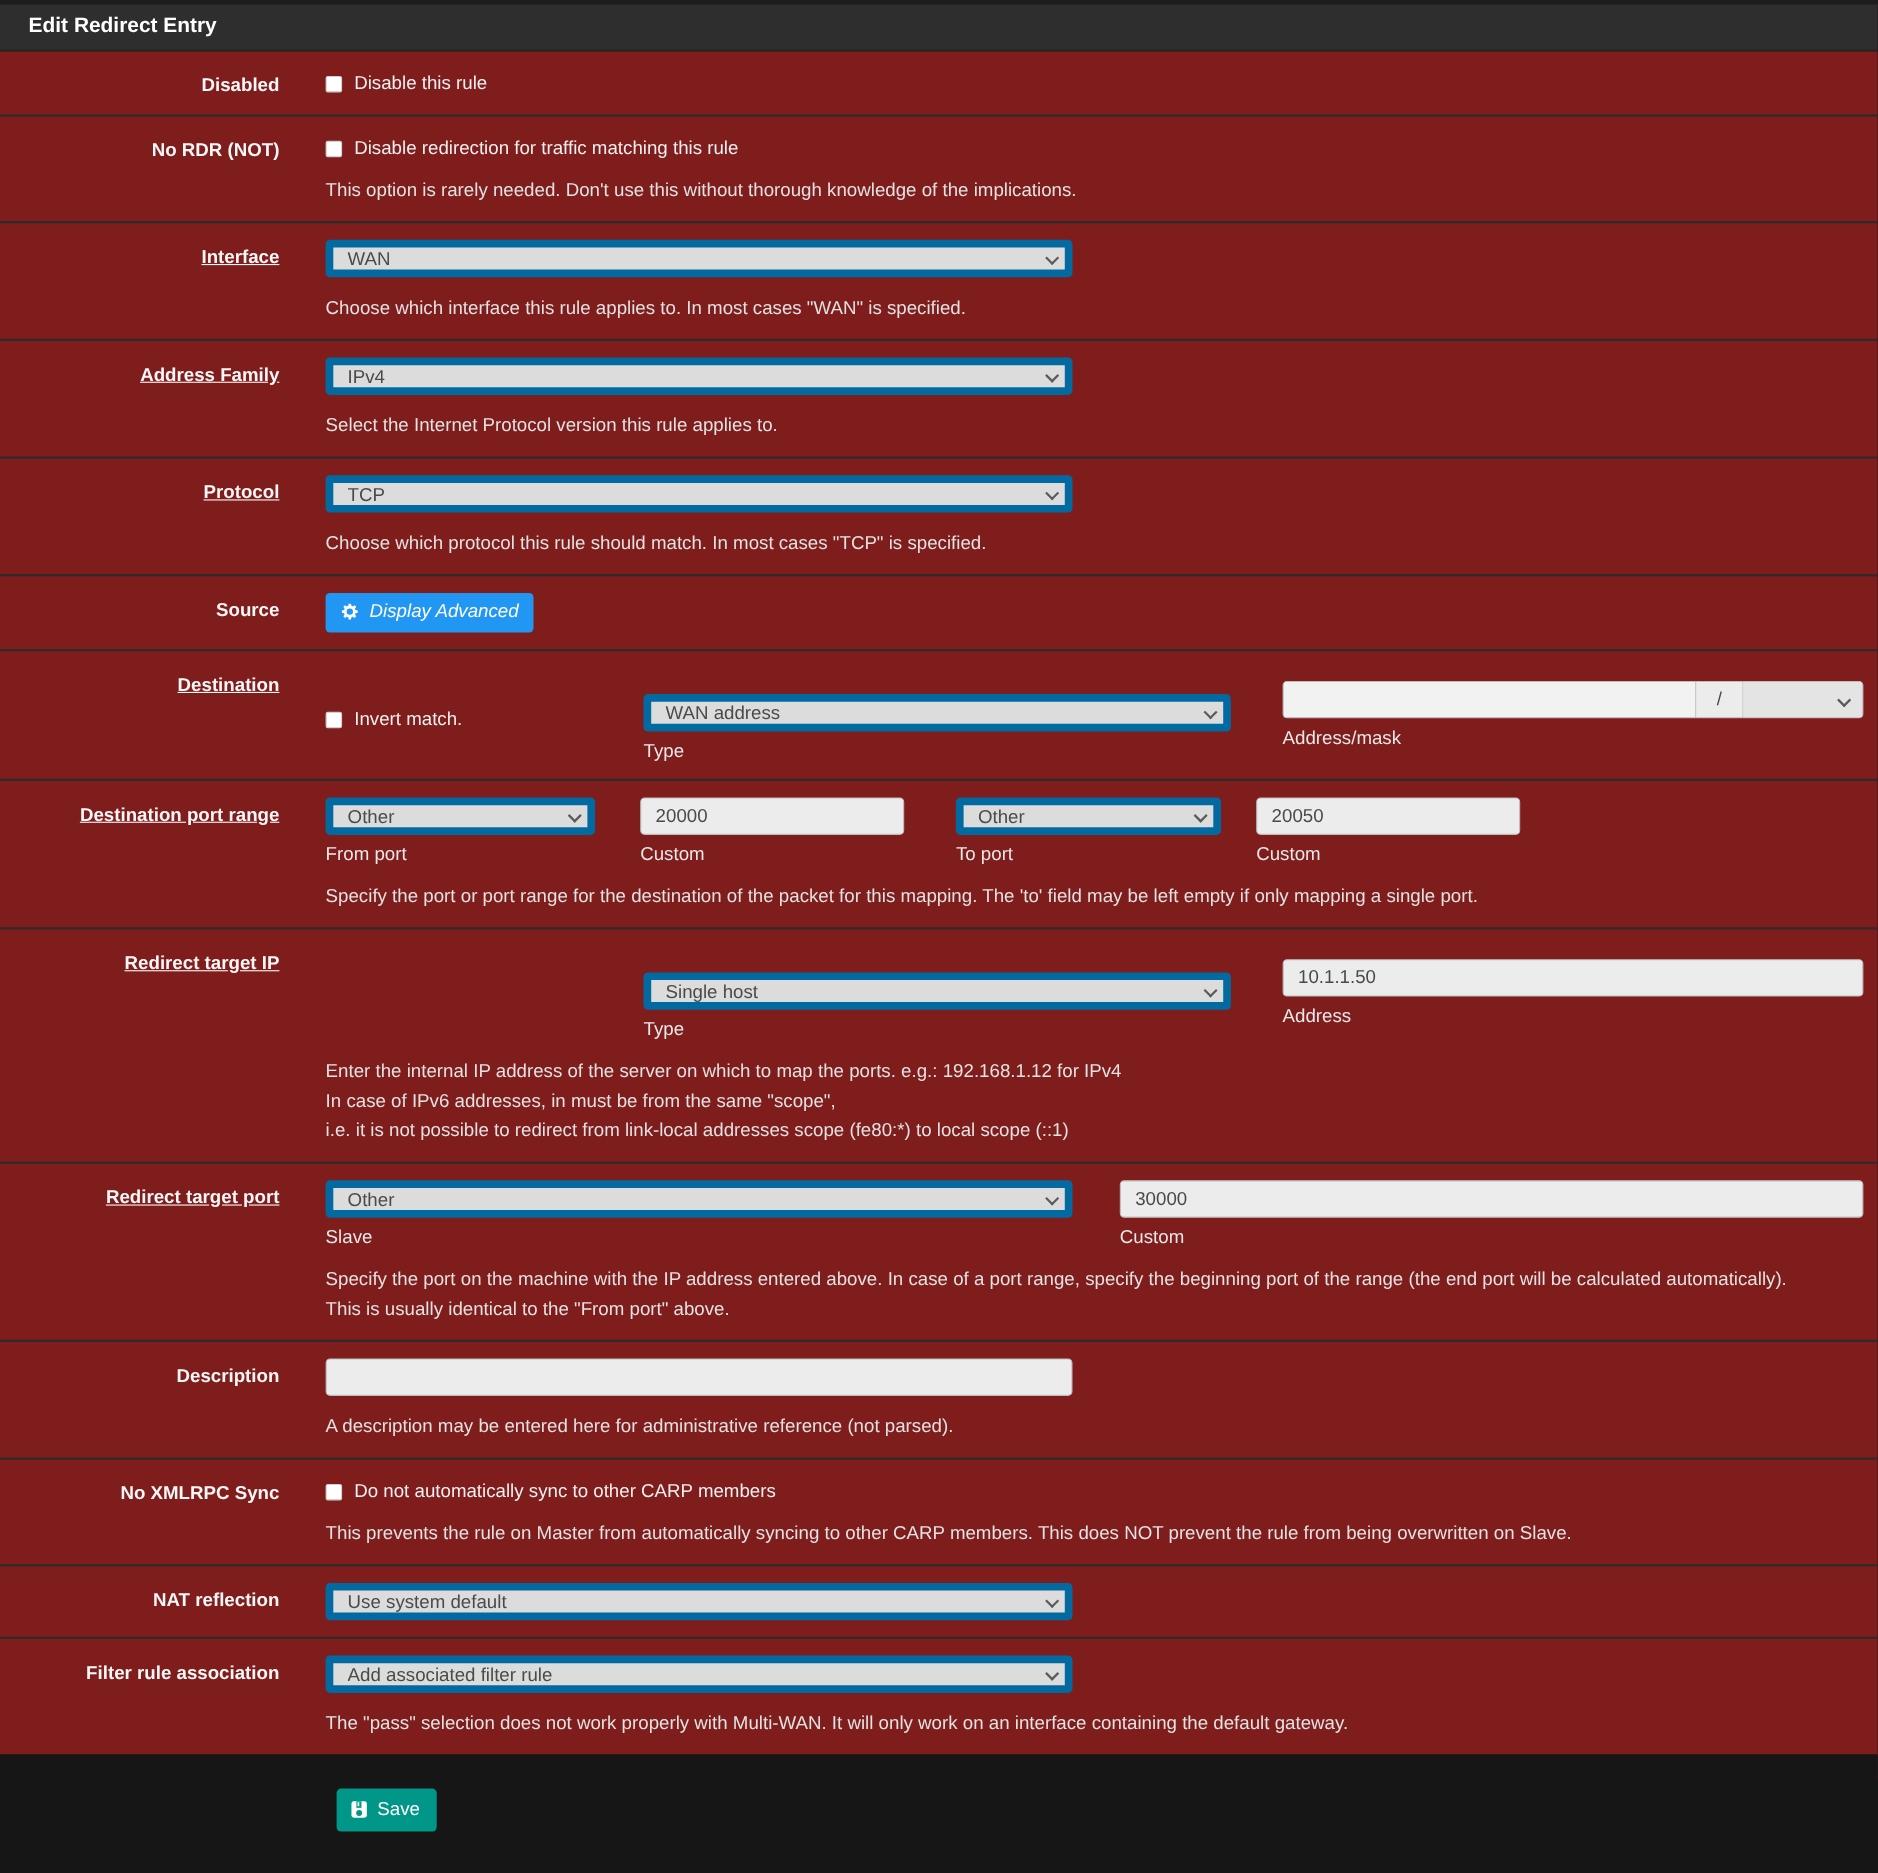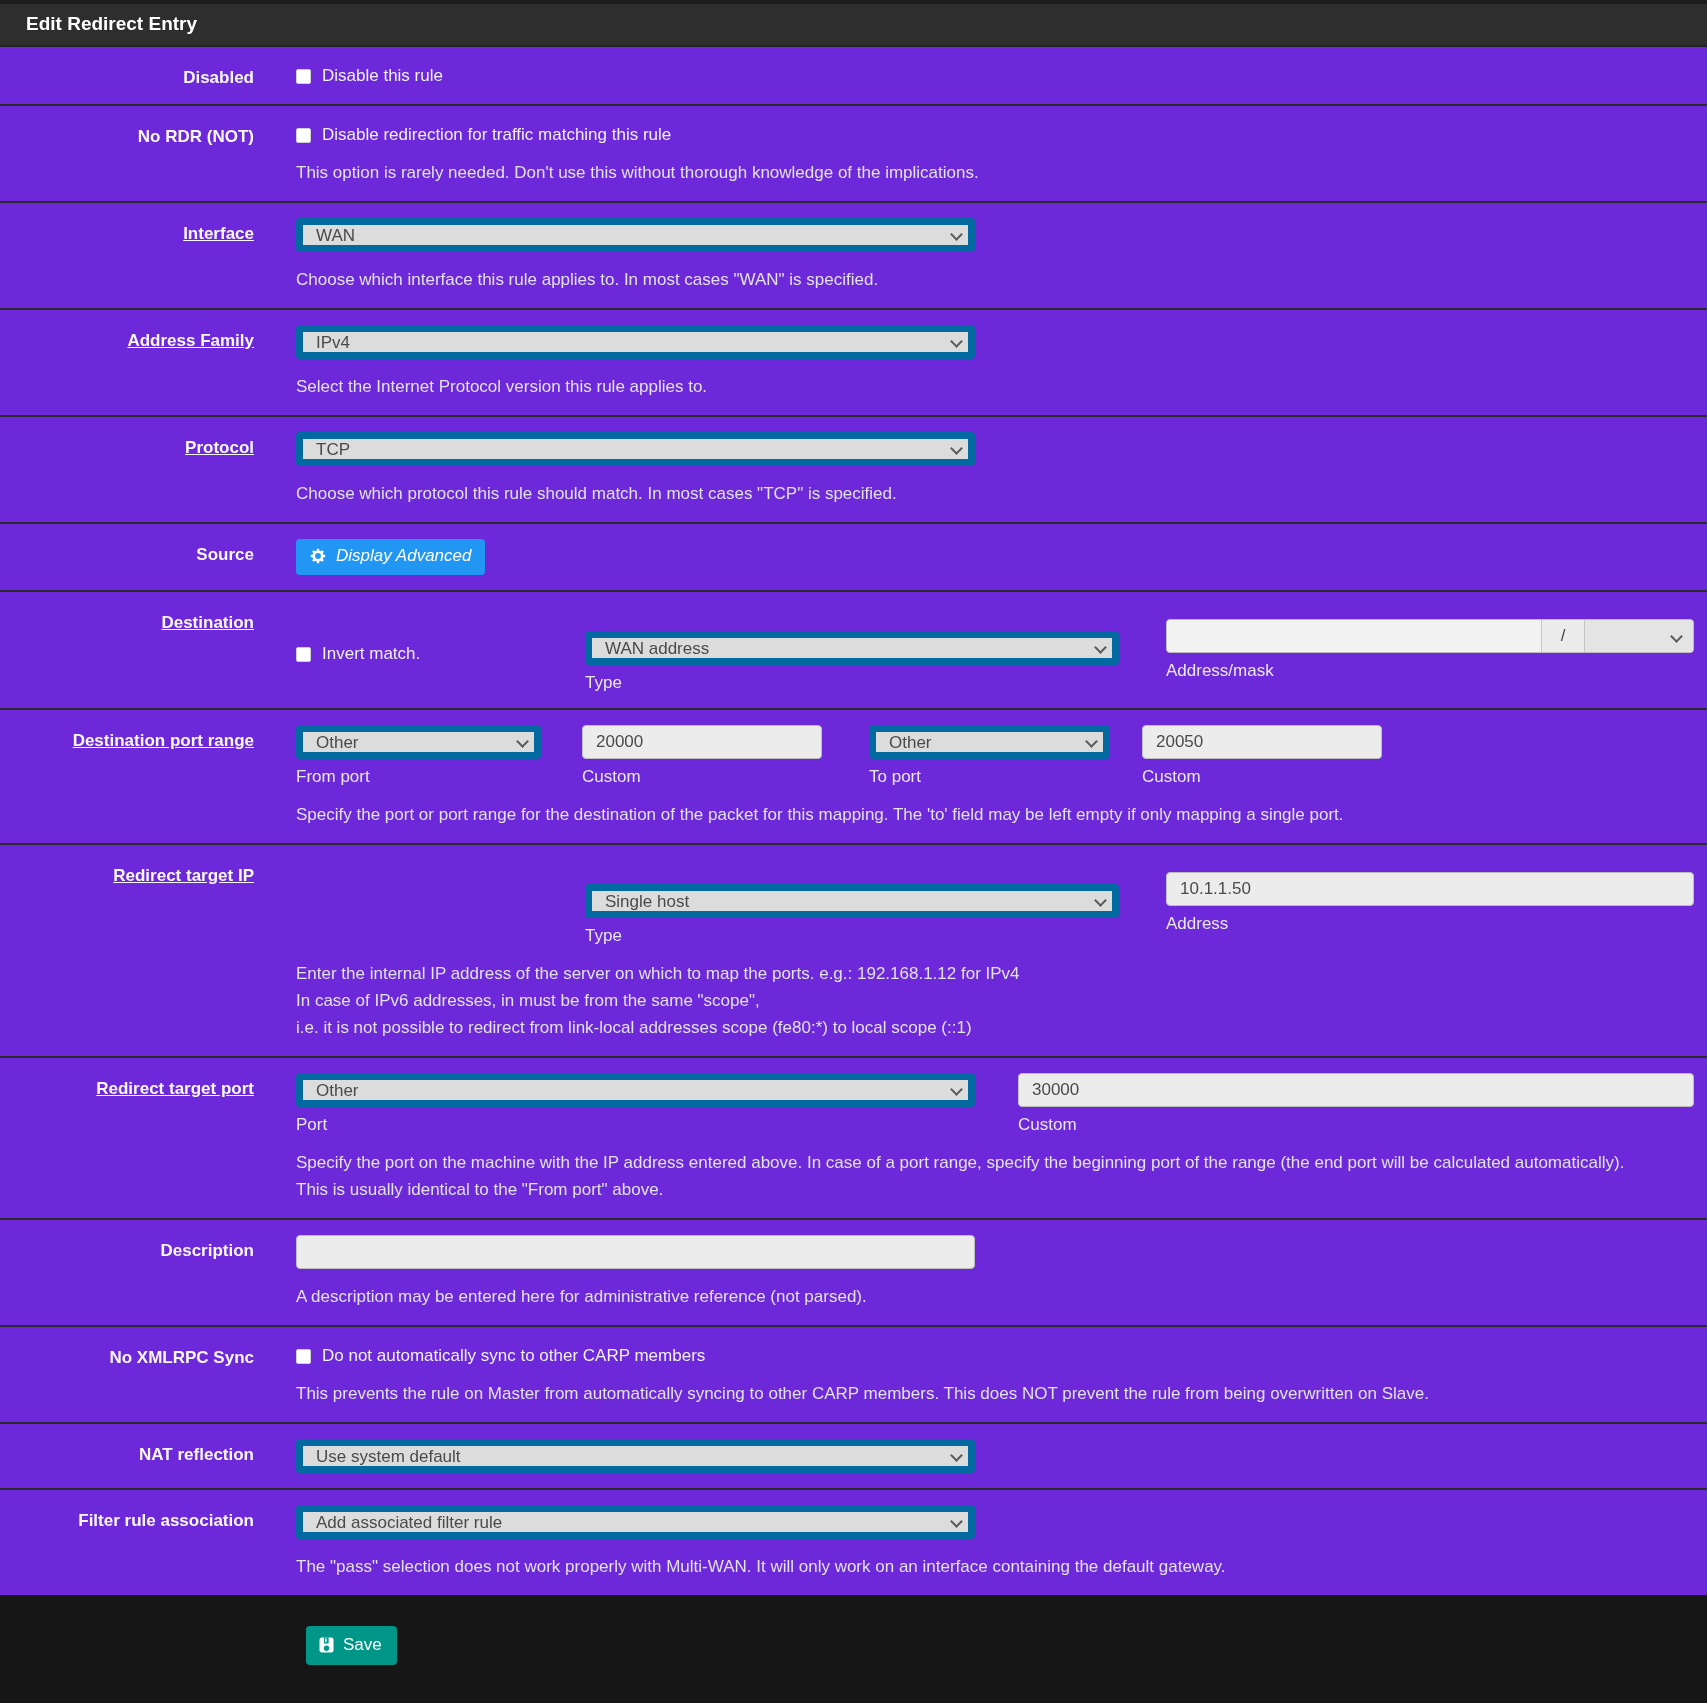--- a/index.html
+++ b/index.html
@@ -14,21 +14,21 @@
   }
   .top-strip { height:4px; background:#1d1d1d; }
   .panel-header {
     background:#2e2e2e;
     padding:9px 0 10px 26px;
     border-bottom:2px solid #242424;
     font-weight:bold;
     font-size:19px;
     color:#ffffff;
   }
-  .form { background:#6d28d9; }
+  .form { background:#7f1d1d; }
   .row {
     display:grid;
     grid-template-columns:296px 1fr;
     padding:15px 10px 15px 0;
     border-bottom:2px solid #2b2b2b;
   }
   .row:last-child { border-bottom:none; }
   .row-label {
     text-align:right;
     padding-right:42px;
@@ -324,21 +324,21 @@
     <div class="row-label link">Redirect target port</div>
     <div class="content">
       <div class="ctl-line">
         <div class="col w-full">
           <span class="sel" style="width:100%;">
             <select>
               <option>Other</option>
             </select>
             <span class="chev"></span>
           </span>
-          <span class="sub-label">Port</span>
+          <span class="sub-label">Slave</span>
         </div>
         <div class="col w-custom ml-d">
           <input type="text" value="30000" style="">
           <span class="sub-label">Custom</span>
         </div>
       </div>
       <div class="help">
         <div>Specify the port on the machine with the IP address entered above. In case of a port range, specify the beginning port of the range (the end port will be calculated automatically).</div>
         <div>This is usually identical to the "From port" above.</div>
       </div>

